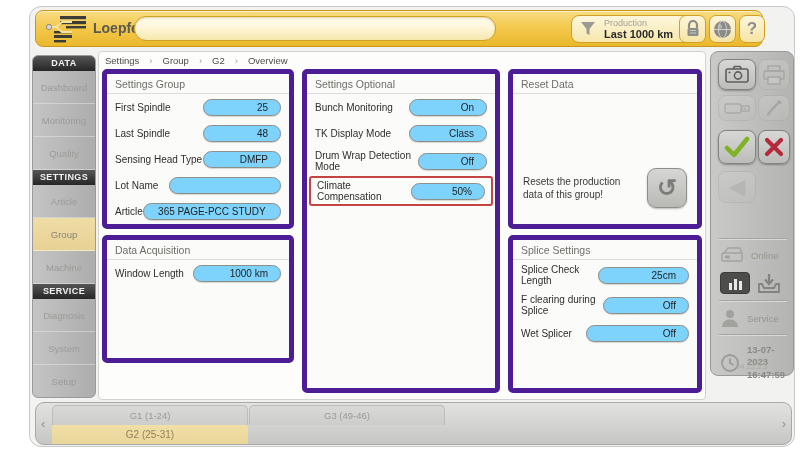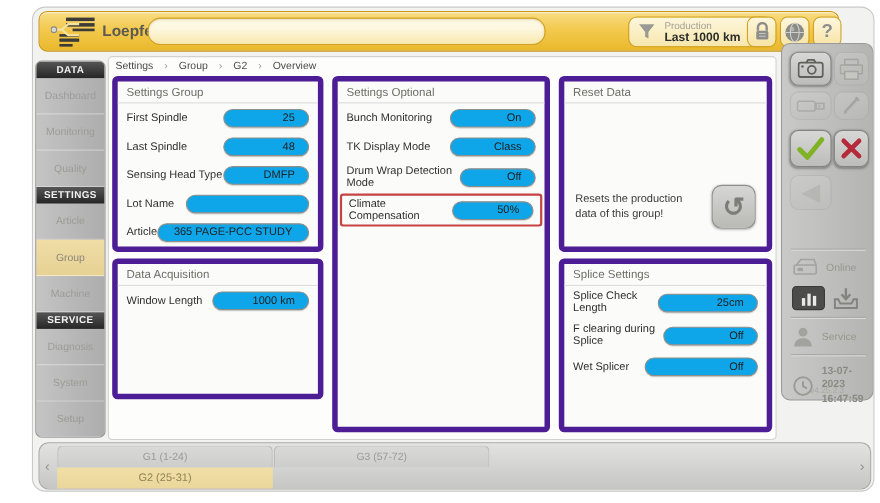--- a/index.html
+++ b/index.html
@@ -41,36 +41,36 @@
   
   .main { position:absolute; left:68px; top:44px; width:608px; height:349px;
           background:#fdfdfc; border:1px solid #d2d2d0; border-radius:4px; }
   .breadcrumb { position:absolute; left:6px; top:3px; font-size:9.5px; color:#4a4a45; display:flex; gap:10px; }
   .bc-sep { color:#9a9a95; }
 
   .panel { position:absolute; background:#fbfbfa; border:5px solid #4c1d95; border-radius:5px; }
   .ptitle { font-size:10.5px; color:#6e6e68; padding:4px 8px 3px; border-bottom:1px solid #dddddb; }
   .prow { display:flex; align-items:center; justify-content:space-between; padding:4px 8px; min-height:26px; }
   .plabel { font-size:10px; color:#2e2e2a; }
-  .pfield { background:#0ea5e9; border:1px solid #8f8f8a; border-radius:9px; height:17px; line-height:16px;
+  .pfield { background:#7dd3fc; border:1px solid #8f8f8a; border-radius:9px; height:17px; line-height:16px;
             font-size:10px; color:#1f1f1f; text-align:right; padding:0 12px; cursor:pointer;
             box-shadow:0 1px 1px rgba(0,0,0,.15); }
   .w-s { width:78px; } .w-m { width:112px; } .w-l { width:150px; } .w-da { width:88px; } .w-sp { width:103px; }
   .prow.hl { border:2px solid #c54343; border-radius:3px; margin:0 2px; padding:2px 6px; }
 
   .reset-body { position:absolute; left:0; bottom:16px; width:100%; display:flex; align-items:center;
                 justify-content:center; gap:12px; padding:0 10px; }
   .reset-text { font-size:10px; color:#3a3a36; width:118px; line-height:1.35; }
   .resetbtn { width:42px; height:40px; border-radius:9px; border:1px solid #8f8f8a;
               background:linear-gradient(180deg,#d6d6d4,#b9b9b6); box-shadow:0 1px 2px rgba(0,0,0,.25);
               font-size:24px; font-weight:bold; color:#7c7c78; display:flex; align-items:center;
               justify-content:center; cursor:pointer; }
 
   
-  .rightbar { position:absolute; left:680px; top:32px; width:84px; height:325px; border-radius:8px;
+  .rightbar { position:absolute; left:680px; top:44px; width:84px; height:325px; border-radius:8px;
               background:linear-gradient(90deg,#c9c9c7,#b4b4b2); border:1px solid #9a9a9a; }
   .rb-btn { position:absolute; border-radius:8px; display:flex; align-items:center; justify-content:center; cursor:pointer; }
   .rb-raised { border:1px solid #83837f; background:linear-gradient(180deg,#d7d7d5,#bcbcba);
                box-shadow:0 1px 2px rgba(0,0,0,.3); }
   .rb-ghost { opacity:.45; border:1px solid #a9a9a5; background:linear-gradient(180deg,#cfcfcd,#bebebb); }
   .backglyph { font-size:22px; color:#a9a9a6; line-height:1; }
   .rb-info { position:absolute; left:0; width:100%; display:flex; align-items:center; gap:7px; padding:0 9px; }
   .rb-label { font-size:9.5px; color:#97978f; }
   .rb-sep { position:absolute; left:8px; width:68px; border-top:1px solid #a5a5a2; border-bottom:1px solid #d9d9d7; }
   .dt { font-size:9.5px; font-weight:bold; color:#8a8a84; line-height:1.3; }
@@ -355,18 +355,18 @@
         <span>13-07-2023</span><br>
         <span>16:47:59</span>
       </span>
     </div>
     <div class="version">v4.25.2.3</div>
   </div>
 
   <div class="bottombar">
     <span class="bb-arrow" style="left:0;">‹</span>
     <span class="tab-top" style="left:16px; width:196px;">G1 (1-24)</span>
-    <span class="tab-top" style="left:213px; width:196px;">G3 (57-72)</span>
+    <span class="tab-top" style="left:213px; width:196px;">G3 (49-46)</span>
     <span class="tab-active" style="left:16px; width:196px;">G2 (25-31)</span>
     <span class="bb-arrow" style="right:0;">›</span>
   </div>
 
 </div>
 
 </body></html>

